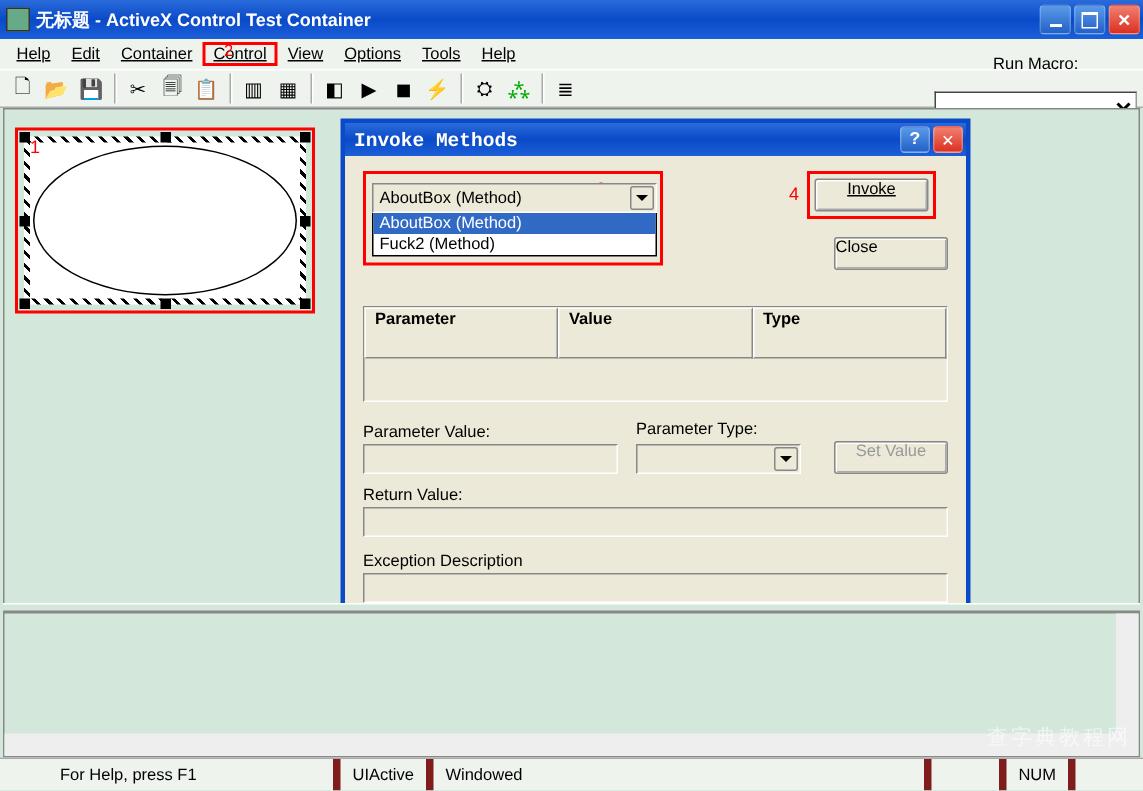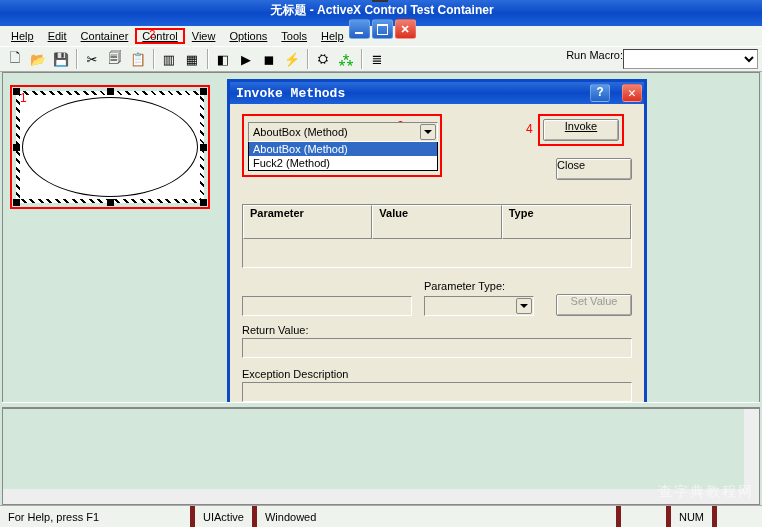--- a/index.html
+++ b/index.html
@@ -11,21 +11,21 @@
     background: #d4e7db;
     overflow: hidden;
     position: relative;
   }
   
   .titlebar {
     height: 26px;
     background: linear-gradient(to bottom, #2a6bdb, #0a4ac8 50%, #1c5fd8);
     display: flex; align-items: center;
     padding: 0 2px 0 4px;
-    color: #fff; font-weight: bold; font-size: 12px; flex-direction: column;
+    color: #fff; font-weight: bold; font-size: 12px;
   }
   .titlebar .app-icon {
     width: 16px; height: 16px; margin-right: 4px;
     background: #6a8; border: 1px solid #333;
   }
   .titlebar .title-text { flex: 1; }
   .win-btns { display: flex; gap: 2px; }
   .win-btn {
     width: 21px; height: 20px;
     border: 1px solid #fff3; border-radius: 3px;
@@ -54,22 +54,23 @@
     display: flex; align-items: center;
     border-top: 1px solid #fff; border-bottom: 1px solid #aaa;
     padding: 0 4px;
   }
   .tb-btn {
     width: 22px; height: 22px; display: flex; align-items: center; justify-content: center;
     font-size: 13px; margin-right: 1px;
   }
   .tb-sep { width: 2px; height: 20px; border-left: 1px solid #aaa; border-right: 1px solid #fff; margin: 0 3px; }
   .run-macro-box {
-    margin-left: auto; display: flex; gap: 0;
+    margin-left: auto; display: flex; align-items: center; gap: 12px;
     font-size: 11px;
+    flex-direction: column;
   }
   .run-macro-box select {
     width: 135px; height: 20px; font-size: 11px;
     background: #fff; border: 1px inset #999;
   }
 
   
   .workspace {
     position: absolute; top: 72px; left: 2px; right: 2px; bottom: 22px;
     background: #d4e7db;
@@ -107,21 +108,21 @@
     width: 420px; height: 418px;
     border: 3px solid #0a4ac8;
     background: #ece9d8;
     display: flex; flex-direction: column;
   }
   .dlg-title {
     height: 22px;
     background: linear-gradient(to bottom,#2a6bdb,#0a4ac8 50%,#1c5fd8);
     color: #fff; font-weight: bold;
     font-family: "Courier New", monospace; font-size: 13px;
-    display: flex; align-items: center; padding-left: 6px; gap: 10px;
+    display: flex; align-items: center; padding-left: 6px;
   }
   .dlg-title .spacer { flex: 1; }
   .dlg-help-btn {
     width: 20px; height: 18px;
     background: linear-gradient(#5a9ae8,#2361c7);
     border: 1px solid #fff4; border-radius: 3px;
     display: flex; align-items: center; justify-content: center;
     color: #fff; font-weight: bold; font-size: 12px;
     margin-right: 2px;
   }
@@ -204,21 +205,21 @@
   .splitter { position: absolute; left: 2px; right: 2px; top: 402px; height: 6px; background: #d4e7db; border-top: 1px solid #fff; border-bottom: 1px solid #888; }
   .output-pane { position: absolute; left: 2px; right: 2px; top: 408px; bottom: 22px;
     background: #d4e7db; border: 1px solid #888; }
   .scrollbar-bottom { position: absolute; left: 0; right: 15px; bottom: 0; height: 15px; background: #eee; }
   .scrollbar-right { position: absolute; right: 0; top: 0; bottom: 0; width: 15px; background: #eee; }
 
   
   .statusbar {
     position: absolute; bottom: 0; left: 0; right: 0; height: 22px;
     background: #eef3ee; border-top: 1px solid #aaa;
-    display: flex; align-items: center; font-size: 11px;
+    display: flex; align-items: center; font-size: 11px; padding-left: 32px;
   }
   .statusbar .pane { padding: 0 8px; border-left: 5px solid #7f1d1d; height: 100%; display: flex; align-items: center; }
   .statusbar .pane:first-child { border-left: none; flex: 0 0 190px; }
   .statusbar .filler { flex: 1; }
 
   .watermark { position: absolute; right: 8px; bottom: 26px; color: rgba(255,255,255,.6); font-size: 14px; letter-spacing: 2px; pointer-events: none; }
 </style>
 </head>
 <body>
 
@@ -326,20 +327,21 @@
       <div class="param-listbox">
         <div class="hdr">
           <div>Parameter</div>
           <div>Value</div>
           <div>Type</div>
         </div>
       </div>
 
       <div class="row setval-row">
         <div class="col">
+          <span class="lbl">Parameter Value:</span>
           <div class="sunk-input" style="width:170px"></div>
         </div>
         <div class="col">
           <span class="lbl">Parameter Type:</span>
           <div class="combo" style="width:110px">
             <div class="arrow"></div>
           </div>
         </div>
         <div class="btn disabled" style="margin-left:auto">Set Value</div>
       </div>

